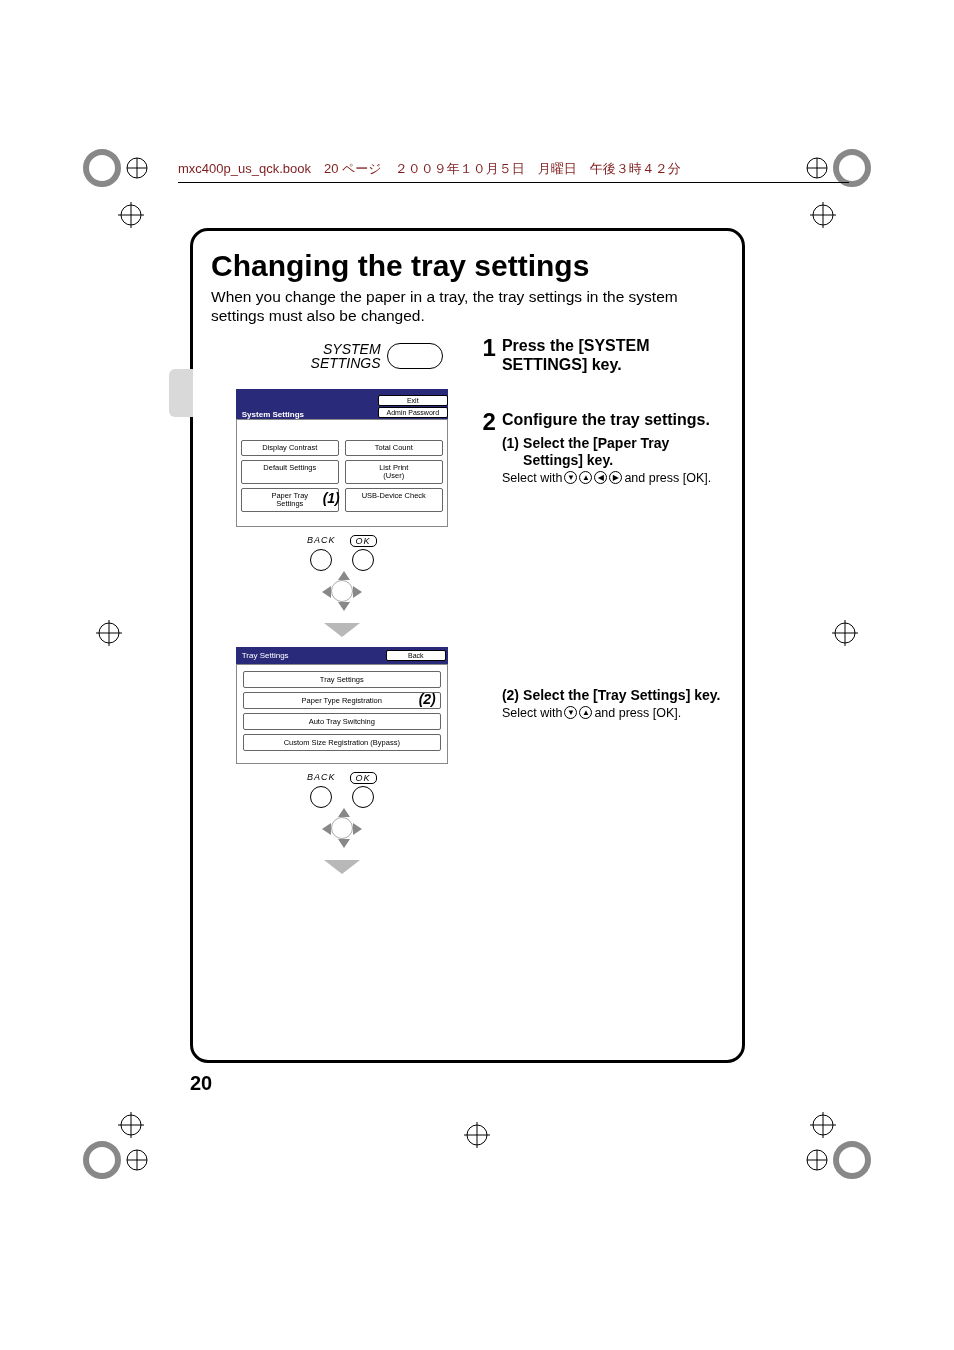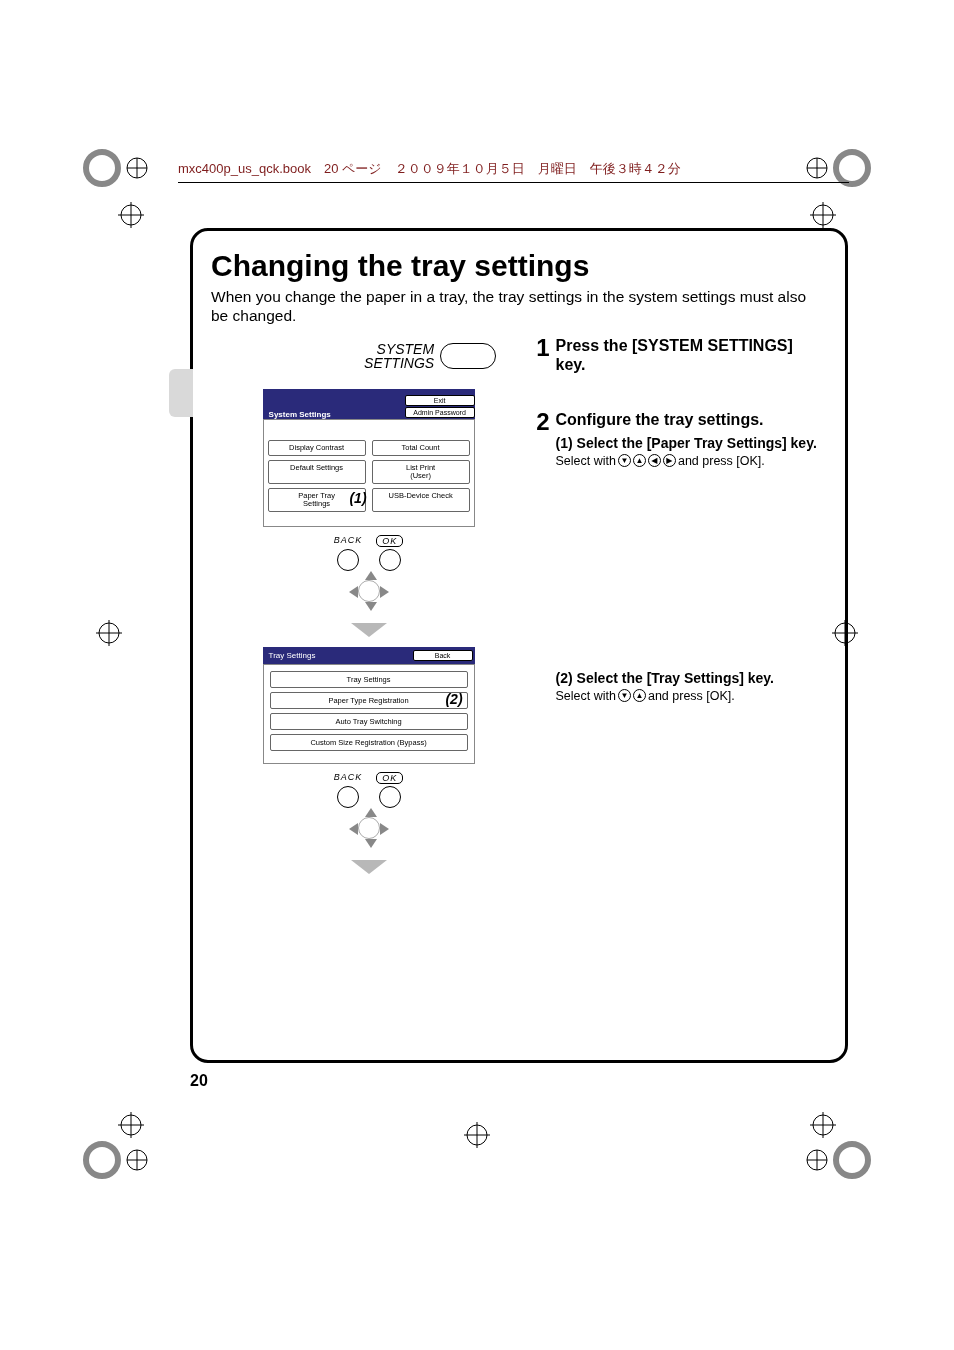--- a/index.html
+++ b/index.html
@@ -17,21 +17,21 @@
   .page-header {
     position: absolute;
     top: 160px; left: 178px; right: 105px;
     font-size: 13px;
     color: #7f1d1d;
   }
   .page-header .line { border-top: 1px solid #000; margin-top: 4px; }
   .main-frame {
     position: absolute;
     top: 228px; left: 190px;
-    width: 658px; height: 835px;
+    width: 555px; height: 835px;
     border: 3px solid #000;
     border-radius: 18px;
     padding: 18px 18px 18px 18px;
   }
   .tab-indicator {
     position: absolute;
     left: -24px; top: 138px;
     width: 24px; height: 48px;
     background: #d9d9d9;
     border-radius: 6px 0 0 6px;
@@ -166,21 +166,21 @@
   .sub-title { font-weight:bold; font-size:14px; line-height:1.2; }
   .sub-text { font-size:12.5px; margin-top:2px; display:flex; flex-wrap:wrap; gap:2px;}
   .arrow-icon {
     display:inline-flex; width:13px; height:13px; border:1px solid #000; border-radius:50%;
     align-items:center; justify-content:center; font-size:8px;
   }
   .spacer-step1to2 { height: 28px; }
   .spacer-to-sub2 { height: 196px; }
   .page-num {
     position:absolute; left:190px; top:1072px;
-    font-size:16px; font-weight:bold;
+    font-size:20px; font-weight:bold;
   }
 </style>
 </head>
 <body>
 
 <div class="reg-mark" style="top:148px; left:82px;">
   <svg width="70" height="70">
       <circle cx="20" cy="20" r="16" fill="none" stroke="#888" stroke-width="6"></circle>
       <circle cx="55" cy="20" r="10" fill="none" stroke="#000"></circle>
       <line x1="45" y1="20" x2="65" y2="20" stroke="#000"></line>

